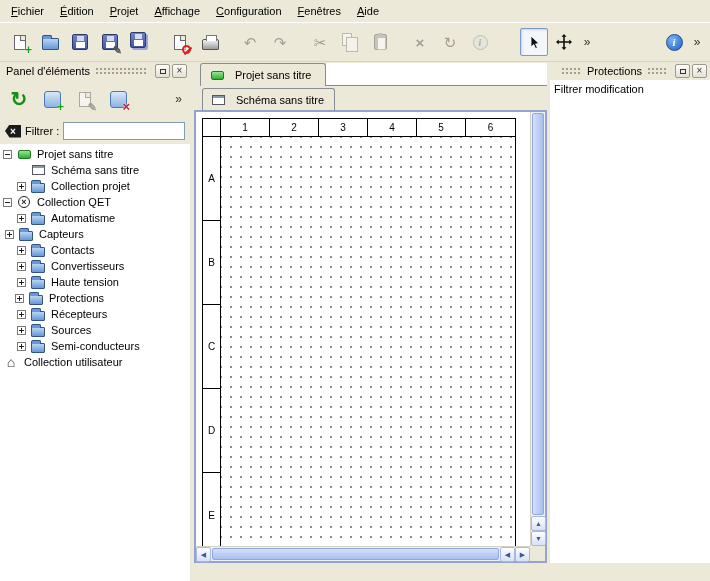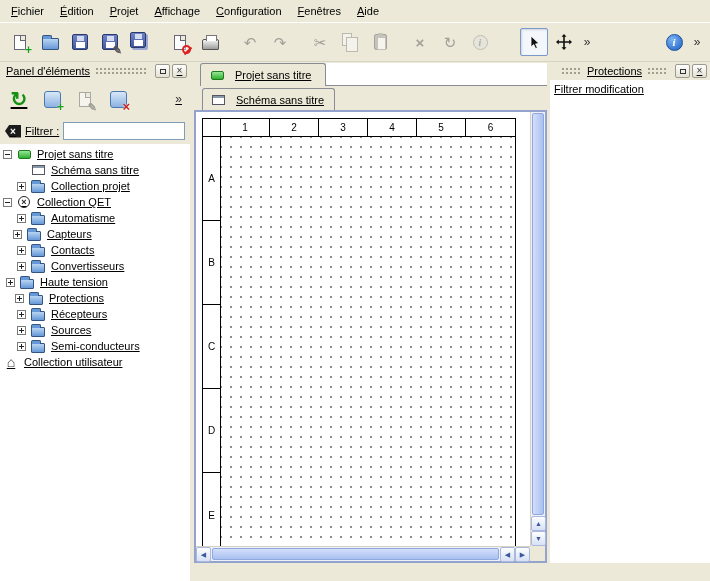--- a/index.html
+++ b/index.html
@@ -67,21 +67,21 @@
     border:1px solid #1d7a1d; border-radius:2px; }
   .schm { display:inline-block; position:relative; width:13px; height:10px; background:#fff; border:1px solid #556; }
   .schm::before { content:''; position:absolute; left:0; top:0; right:0; height:2px; background:#8899aa; }
   .qetc { display:inline-flex; align-items:center; justify-content:center; width:12px; height:12px;
     border:1px solid #222; border-radius:50%; font-size:9px; font-weight:bold; color:#222; background:#fff; }
   .home { font-size:14px; line-height:14px; color:#333; }
   .clr { display:inline-flex; align-items:center; justify-content:center; width:16px; height:13px;
     background:#1b1b1b; color:#fff; font-size:10px; font-weight:bold;
     clip-path:polygon(0 50%,28% 0,100% 0,100% 100%,28% 100%); flex:none; }
   
-  .main { flex:1; display:flex; min-height:0;text-decoration:underline; }
+  .main { flex:1; display:flex; min-height:0; }
   .left-dock { width:190px; display:flex; flex-direction:column; min-height:0; }
   .center { flex:1; display:flex; flex-direction:column; margin:0 3px 0 4px; padding-bottom:18px; min-width:0; }
   .right-dock { width:160px; display:flex; flex-direction:column; min-height:0; }
   
   .dock-header { height:18px; display:flex; align-items:center; padding:0 3px 0 6px; background:#ece9d8; }
   .dock-title { white-space:nowrap; }
   .dots-fill { flex:1; height:9px; margin:0 5px; align-self:center;
     background-image:radial-gradient(#a39f8d 1px,transparent 1.3px); background-size:4px 4px; }
   .dock-btn { width:15px; height:14px; display:flex; align-items:center; justify-content:center;
     border:1px solid #9c9a8d; background:linear-gradient(#fefefe,#e4e1d3); border-radius:2px;
@@ -331,42 +331,42 @@
             </span>
             <span class="tlabel">Collection QET</span>
           </div>
           <div class="trow" style="padding-left: 17px;">
             <span class="exp plus"></span>
             <span class="icon-wrap sm">
               <span class="fold small"></span>
             </span>
             <span class="tlabel">Automatisme</span>
           </div>
-          <div class="trow" style="padding-left: 13px;">
+          <div class="trow" style="padding-left: 5px;">
             <span class="exp plus"></span>
             <span class="icon-wrap sm">
               <span class="fold small"></span>
             </span>
             <span class="tlabel">Capteurs</span>
           </div>
           <div class="trow" style="padding-left: 17px;">
             <span class="exp plus"></span>
             <span class="icon-wrap sm">
               <span class="fold small"></span>
             </span>
             <span class="tlabel">Contacts</span>
           </div>
           <div class="trow" style="padding-left: 17px;">
             <span class="exp plus"></span>
             <span class="icon-wrap sm">
               <span class="fold small"></span>
             </span>
             <span class="tlabel">Convertisseurs</span>
           </div>
-          <div class="trow" style="padding-left: 6px;">
+          <div class="trow" style="padding-left: 17px;">
             <span class="exp plus"></span>
             <span class="icon-wrap sm">
               <span class="fold small"></span>
             </span>
             <span class="tlabel">Haute tension</span>
           </div>
           <div class="trow" style="padding-left: 15px;">
             <span class="exp plus"></span>
             <span class="icon-wrap sm">
               <span class="fold small"></span>

